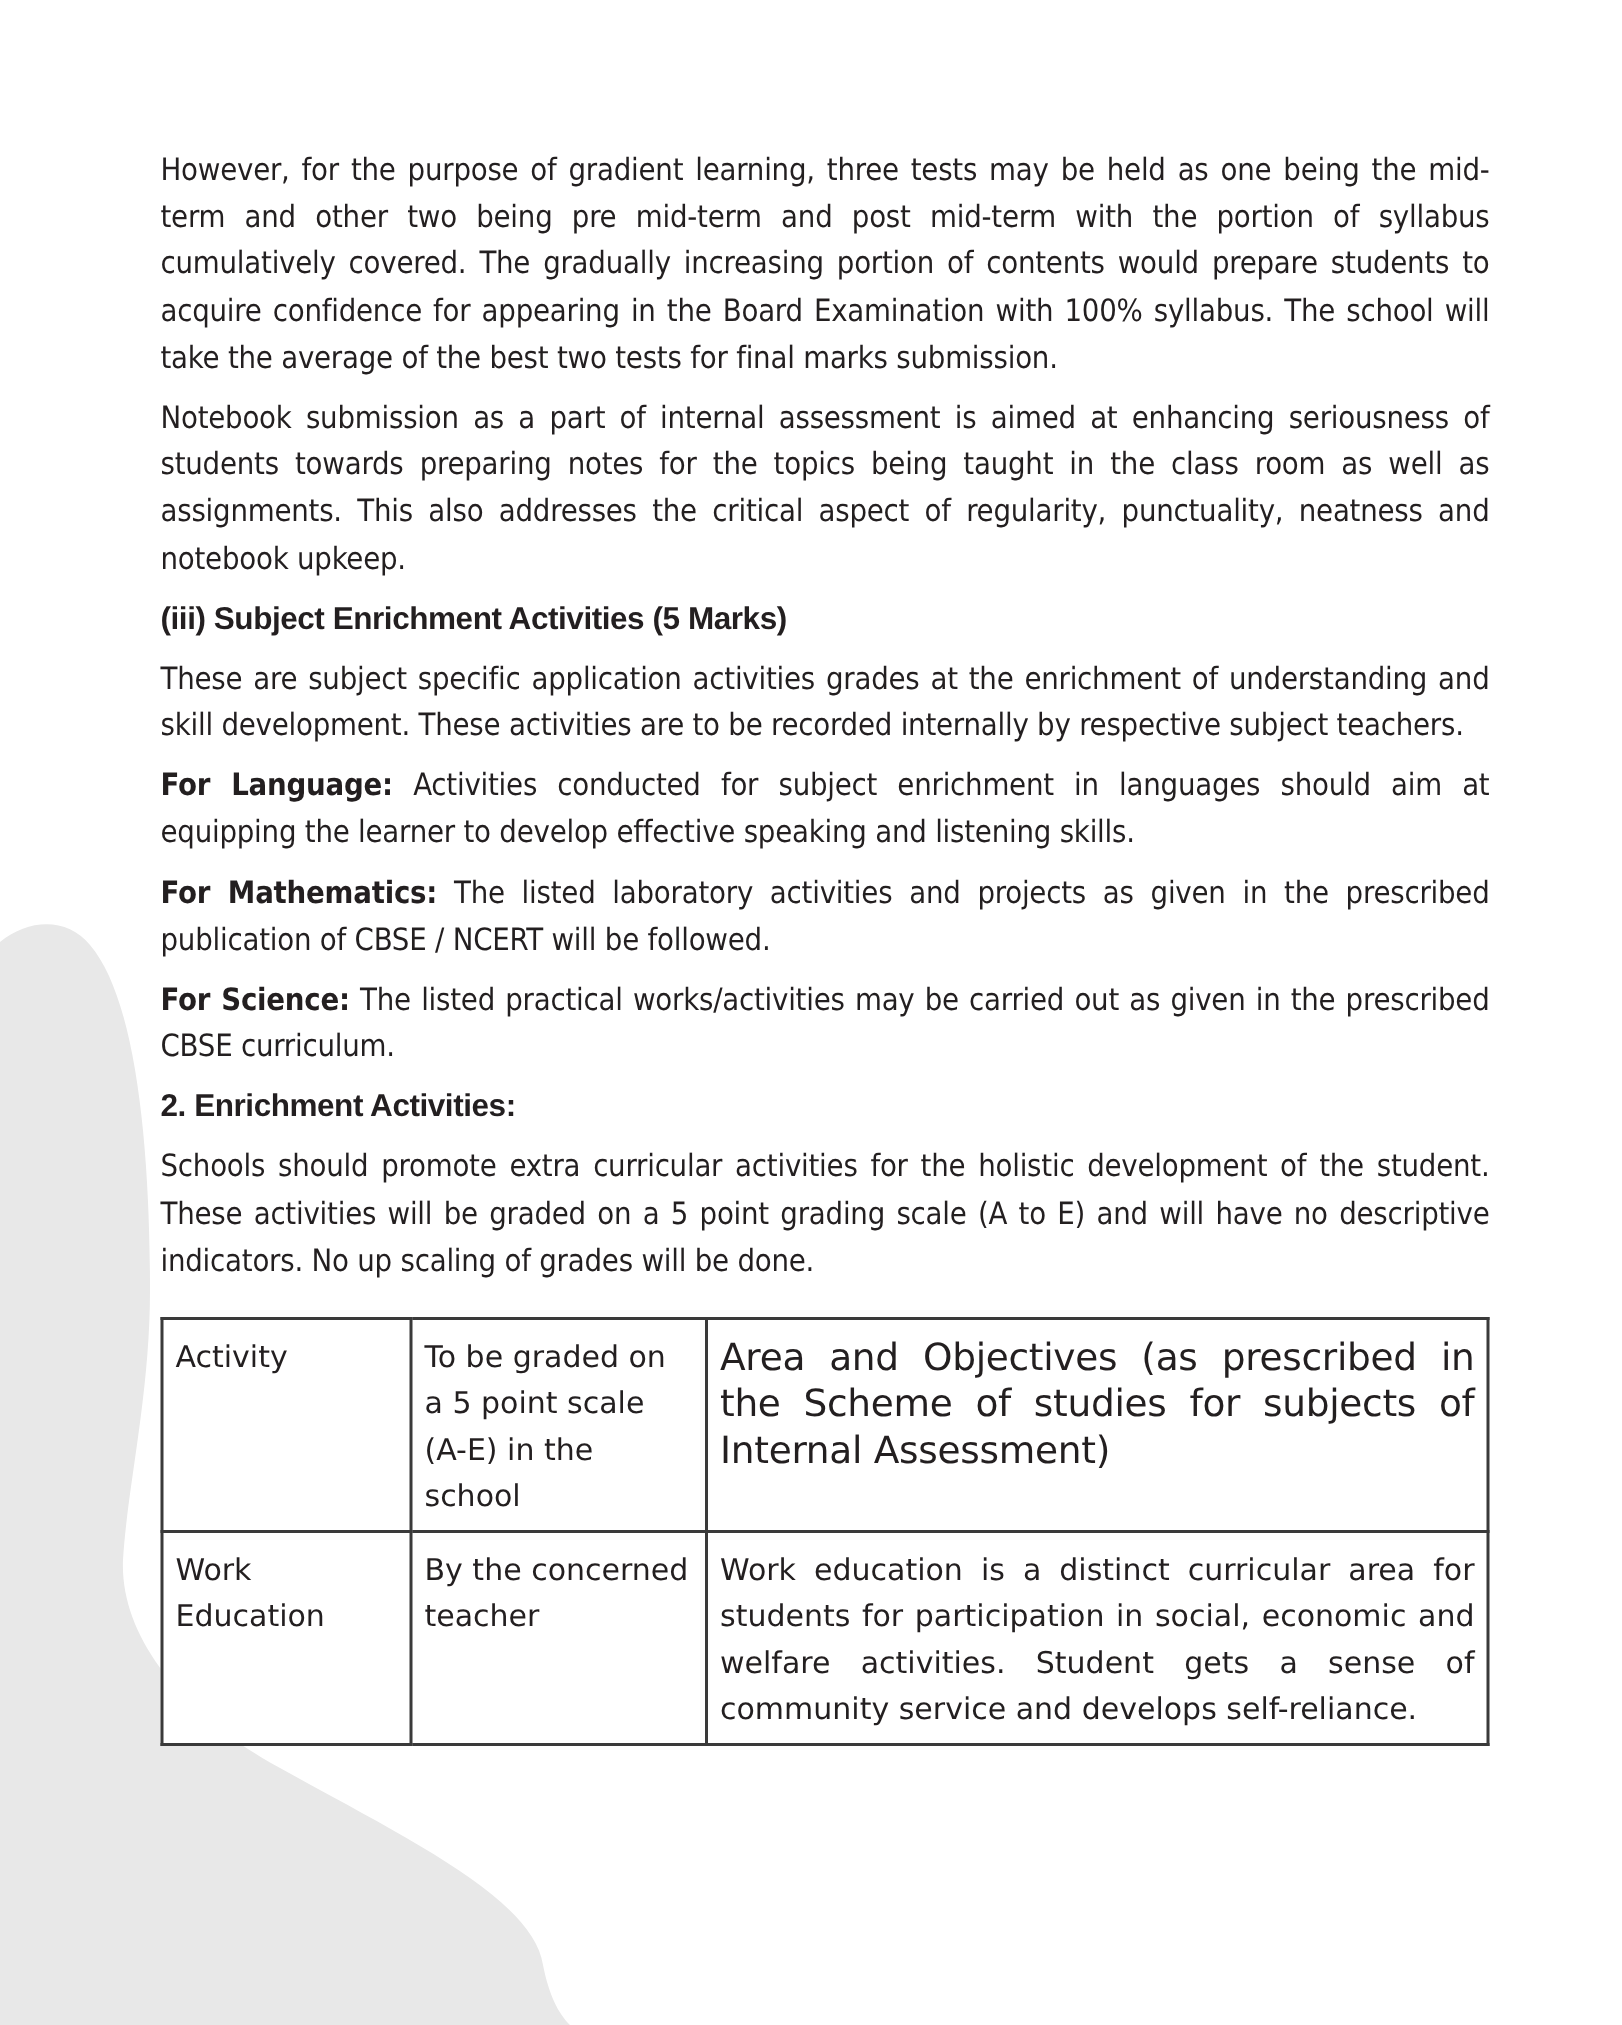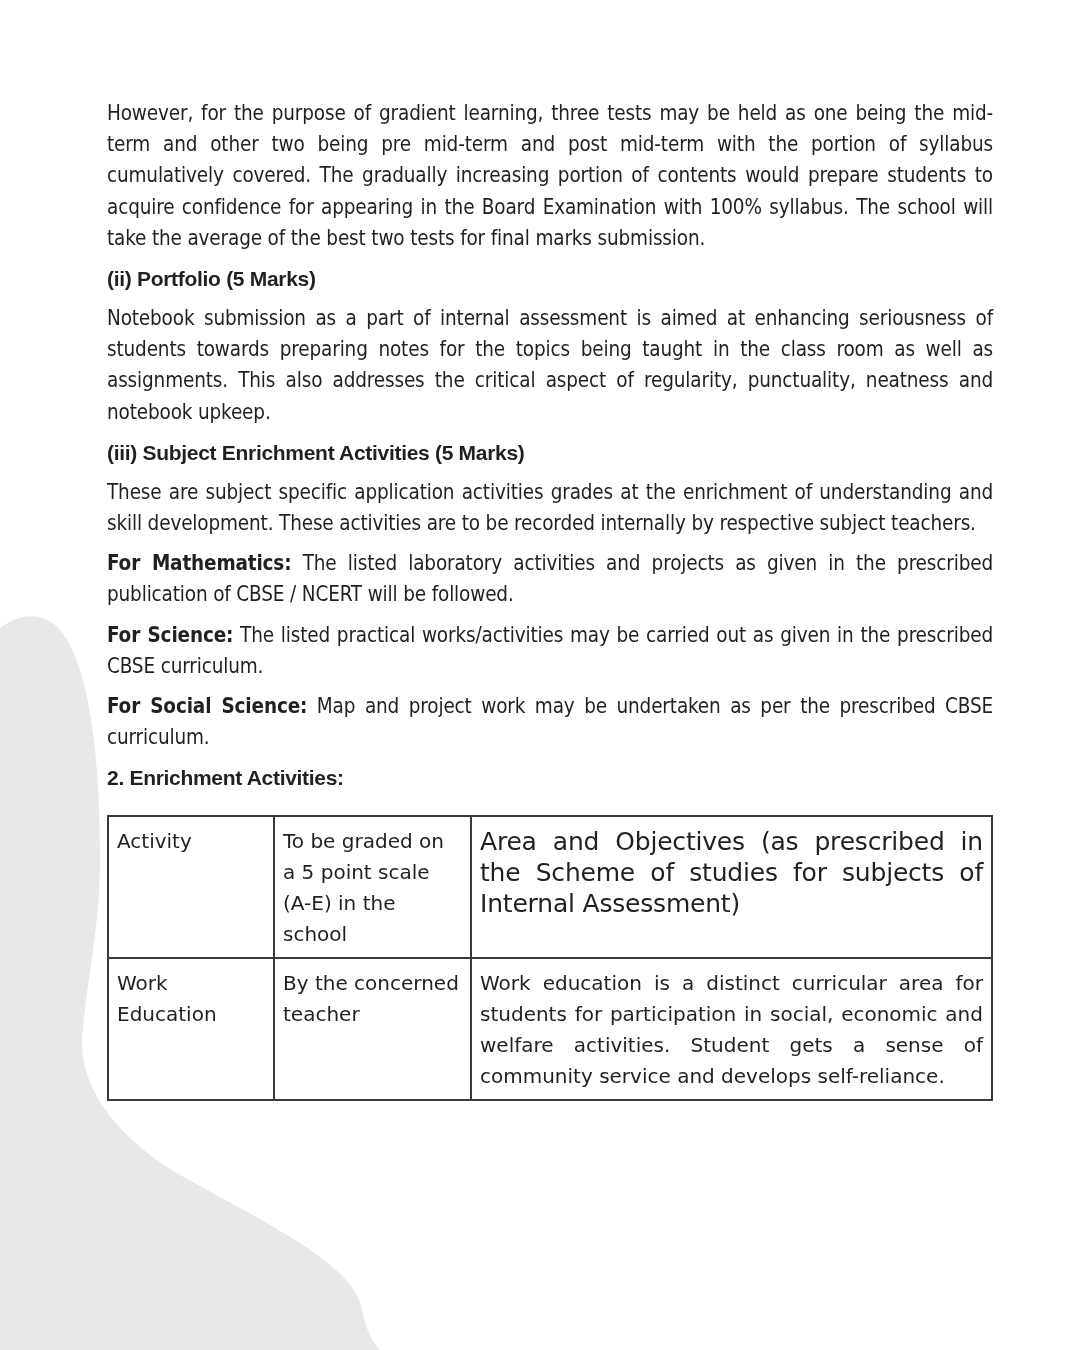--- a/index.html
+++ b/index.html
@@ -42,31 +42,31 @@
 </head>
 <body style="background: rgb(255, 255, 255); color: rgb(35, 31, 32);">
 
 <svg class="bg-shape" viewBox="0 0 1081 1350" preserveAspectRatio="none">
   <path id="blob" d="M0,628 C20,612 45,612 60,630 C90,665 100,760 100,860 C100,930 85,990 82,1040 C80,1090 120,1140 180,1175 C270,1225 355,1265 362,1310 C366,1330 372,1342 380,1350 L0,1350 Z" fill="#e8e8e8"></path>
 </svg>
 
 <div class="page">
   <p class="body">However, for the purpose of gradient learning, three tests may be held as one being the mid-term and other two being pre mid-term and post mid-term with the portion of syllabus cumulatively covered. The gradually increasing portion of contents would prepare students to acquire confidence for appearing in the Board Examination with 100% syllabus. The school will take the average of the best two tests for final marks submission.</p>
 
-  <h3 class="sec">(ii)  Portfolio (5 Marks)</h3>
   <p class="body">Notebook submission as a part of internal assessment is aimed at enhancing seriousness of students towards preparing notes for the topics being taught in the class room as well as assignments. This also addresses the critical aspect of regularity, punctuality, neatness and notebook upkeep.</p>
 
   <h3 class="sec">(iii) Subject Enrichment Activities (5 Marks)</h3>
   <p class="body">These are subject specific application activities grades at the enrichment of understanding and skill development. These activities are to be recorded internally by respective subject teachers.</p>
 
+  <p class="body"><b class="lead">For Language:</b><span> Activities conducted for subject enrichment in languages should aim at equipping the learner to develop effective speaking and listening skills.</span></p>
   <p class="body"><b class="lead">For Mathematics:</b><span>  The listed laboratory activities and projects as given in the prescribed publication of CBSE / NCERT will be followed.</span></p>
   <p class="body"><b class="lead">For Science:</b><span> The listed practical works/activities may be carried out as given in the prescribed CBSE curriculum.</span></p>
-  <p class="body"><b class="lead">For Social Science:</b><span> Map and project work may be undertaken as per the prescribed CBSE curriculum.</span></p>
 
   <h3 class="sec">2. Enrichment Activities:</h3>
+  <p class="body">Schools should promote extra curricular activities for the holistic development of the student. These activities will be graded on a 5 point grading scale (A to E) and will have no descriptive indicators. No up scaling of grades will be done.</p>
 
   <table class="grid">
     <tbody>
         <tr>
       <td class="c1" style="border-color: rgb(58, 58, 58);">Activity</td>
       <td class="c2" style="border-color: rgb(58, 58, 58); margin-top: 47px;">To be graded on a 5 point scale (A-E) in the school</td>
       <td class="c3 cell-small" style="border-color: rgb(58, 58, 58);">Area and Objectives (as prescribed in the Scheme of studies for subjects of Internal Assessment)</td>
     </tr>
     <tr>
       <td class="c1" style="border-color: rgb(58, 58, 58);">Work Education</td>

